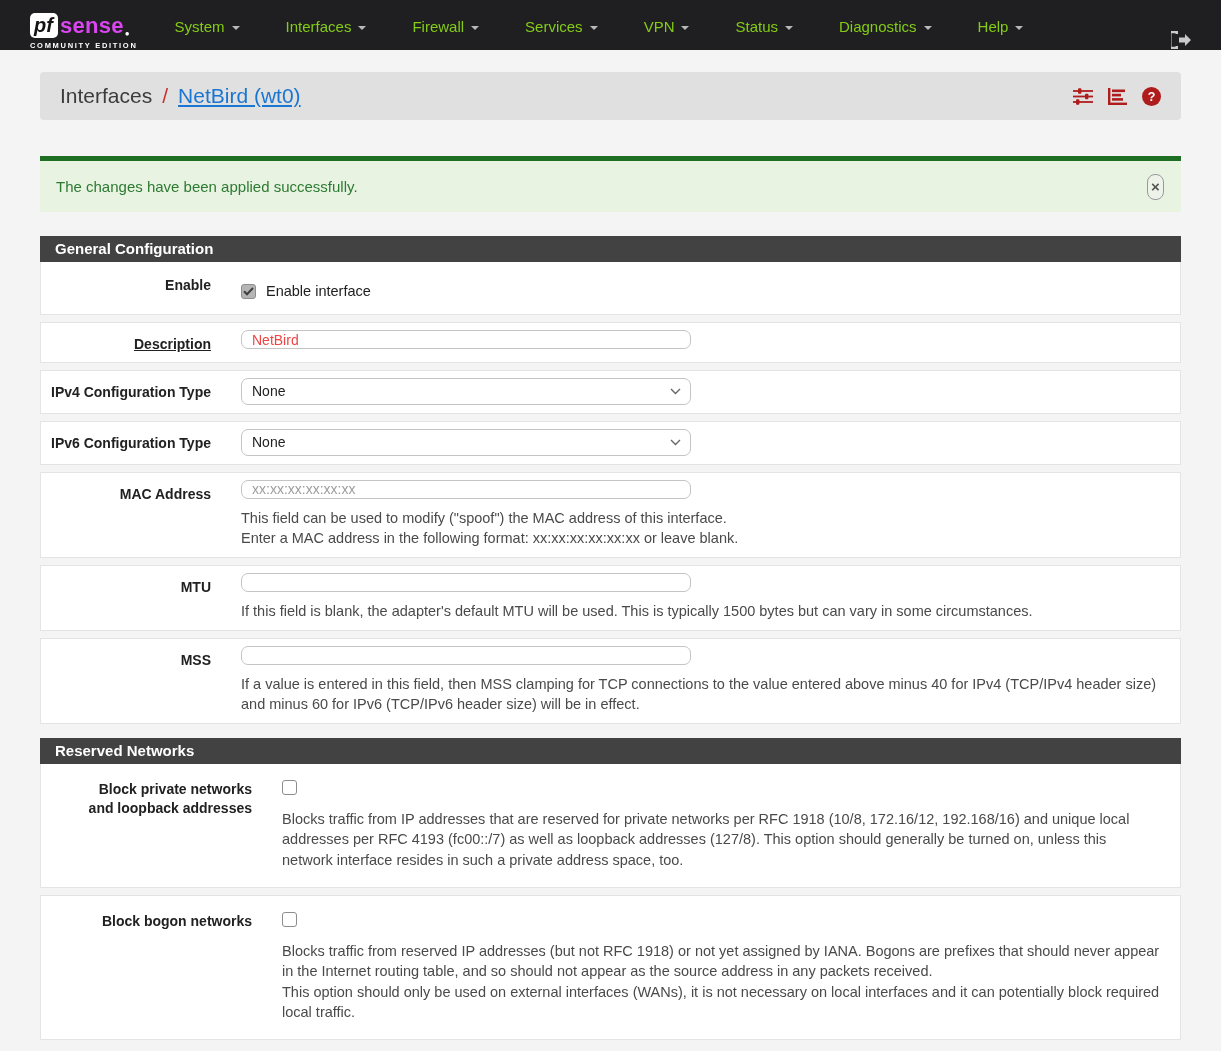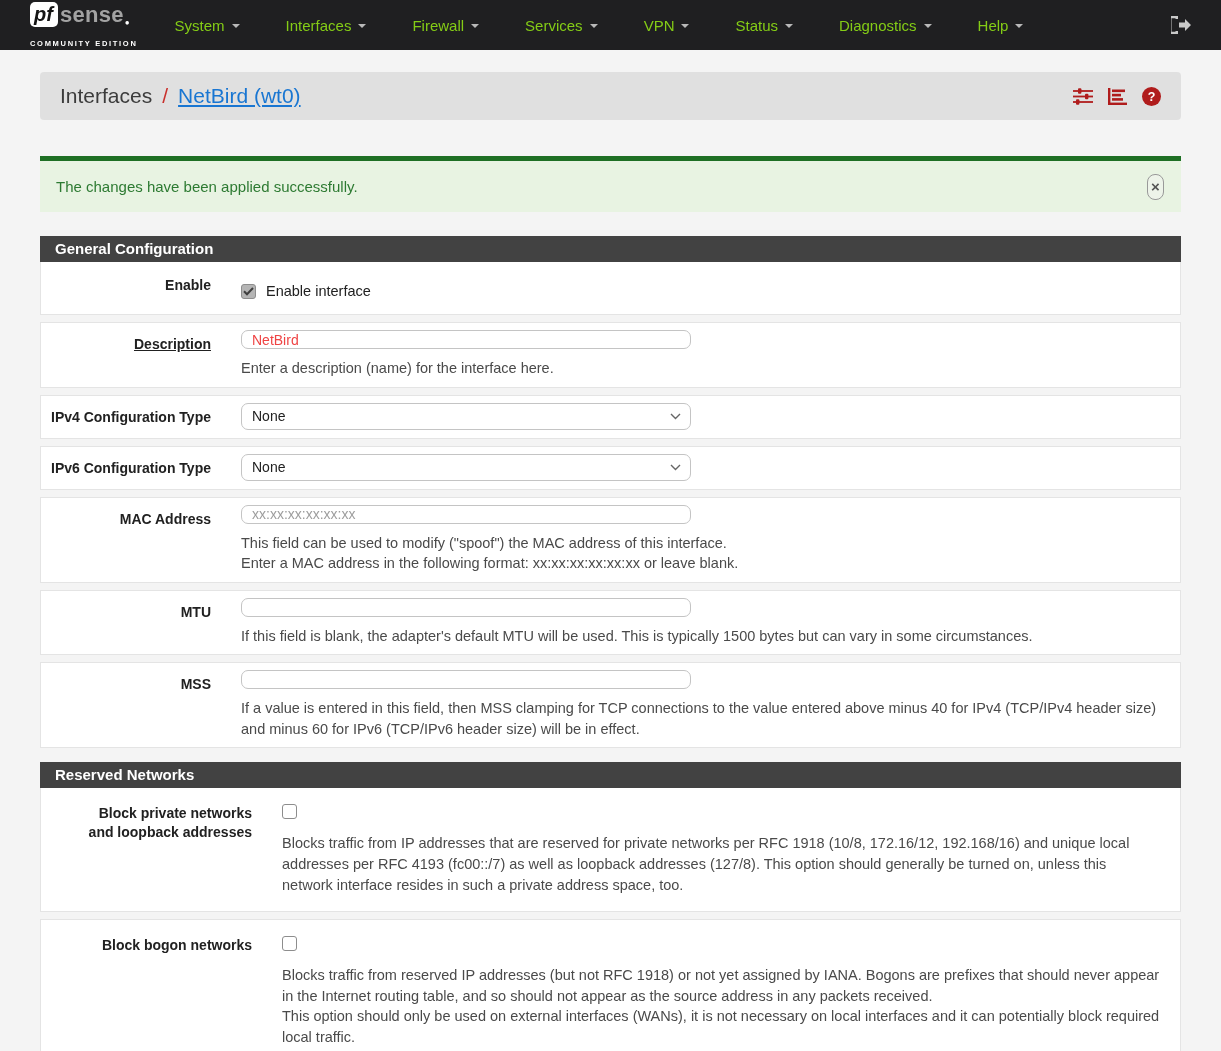--- a/index.html
+++ b/index.html
@@ -7,33 +7,33 @@
   body {
     width: 1221px; height: 1051px; overflow: hidden;
     background: #f4f4f4;
     font-family: "Liberation Sans", sans-serif;
     font-size: 14px; color: #212121;
   }
 
   
   .navbar {
     height: 50px; background: #1f1f21;
-    display: flex; align-items: center;
+    display: flex; align-items: flex-end;
     padding: 0 30px;
   }
   .logo { display: flex; flex-direction: column; justify-content: center; }
   .logo-row { display: flex; align-items: center; }
   .pf-box {
     background: #fff; color: #141414;
     font-style: italic; font-weight: bold; font-size: 20px;
     border-radius: 5px; padding: 2px 5px 3px 4px; line-height: 1;
   }
-  .sense { color: #a3a3a3; font-weight: bold; font-size: 22px; letter-spacing: .3px; margin-left: 2px; line-height: 1; }
+  .sense { color: #d946ef; font-weight: bold; font-size: 22px; letter-spacing: .3px; margin-left: 2px; line-height: 1; }
   .tm-dot { color:#fff; font-size: 8px; align-self: flex-end; margin-left: 1px; }
-  .logo-sub { color: #fff; font-size: 7.5px; font-weight: bold; letter-spacing: 1.7px; margin-top: 12px; }
+  .logo-sub { color: #fff; font-size: 7.5px; font-weight: bold; letter-spacing: 1.7px; margin-top: 3px; }
 
   .nav-items { display: flex; margin-left: 14px; }
   .nav-item {
     color: #84cc16; font-size: 15px; padding: 15px 23px;
     cursor: pointer; display: flex; align-items: center;
   }
   .caret {
     width: 0; height: 0; margin-left: 7px; margin-top: 2px;
     border-left: 4px solid transparent; border-right: 4px solid transparent;
     border-top: 4px solid #b9b9b9;
@@ -228,21 +228,20 @@
           </span>
           <span>Enable interface</span>
         </div>
       </div>
     </div>
 
     <div class="form-row">
       <div class="row-label underlined">Description</div>
       <div class="row-content">
         <input class="text-input" type="text" value="NetBird" style="">
-        <div class="help">Enter a description (name) for the interface here.</div>
       </div>
     </div>
 
     <div class="form-row">
       <div class="row-label">IPv4 Configuration Type</div>
       <div class="row-content">
         <div class="select">
           <span>None</span>
           <svg class="chev" width="11" height="7" viewBox="0 0 11 7">
               <path d="M1 1 L5.5 5.5 L10 1" stroke="#666" stroke-width="1.4" fill="none"></path>

